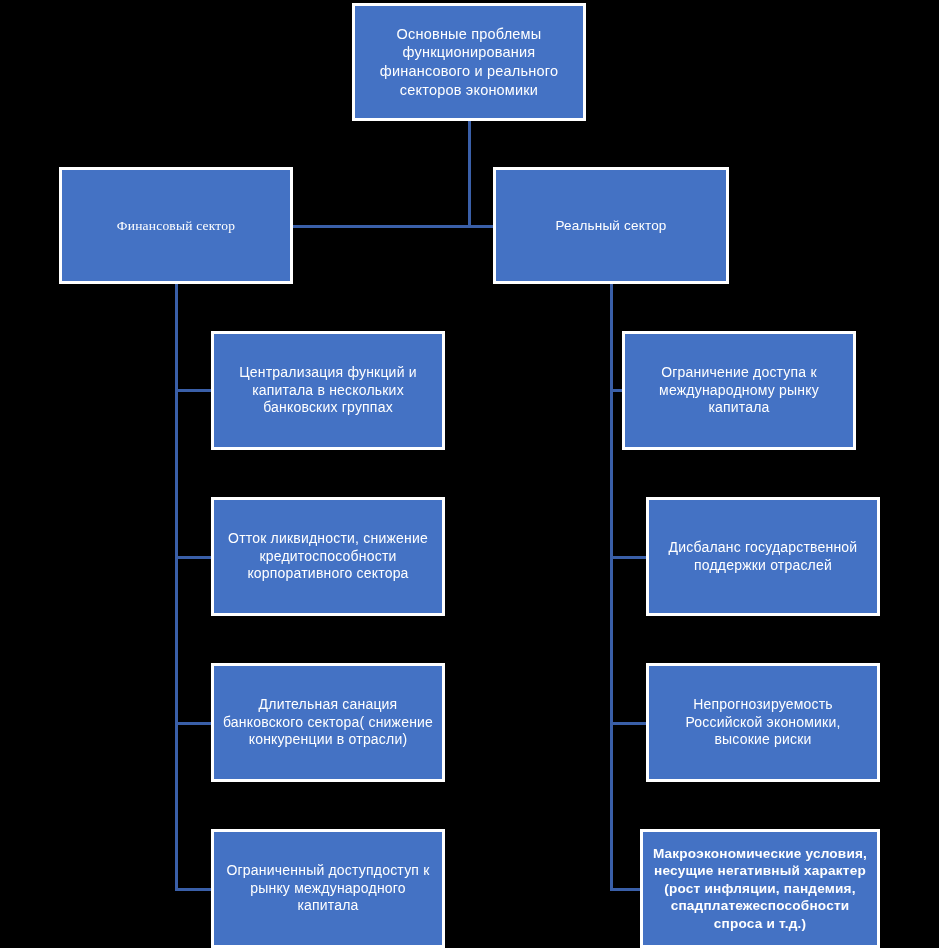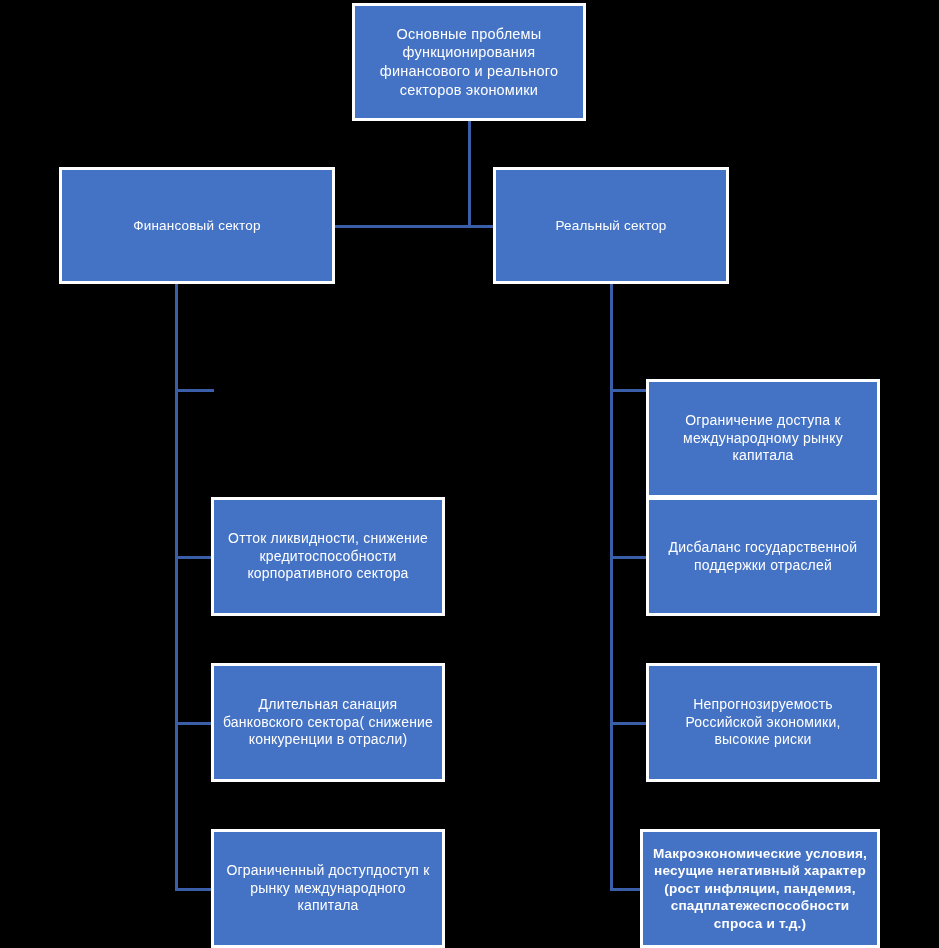--- a/index.html
+++ b/index.html
@@ -66,45 +66,50 @@
   <div class="conn v" style="left:610px; top:283px; height:607px;"></div>
   <div class="conn h" style="left:610px; top:389px; width:39px;"></div>
   <div class="conn h" style="left:610px; top:556px; width:39px;"></div>
   <div class="conn h" style="left:610px; top:722px; width:39px;"></div>
   <div class="conn h" style="left:610px; top:888px; width:39px;"></div>
 
   <div class="node root" style="left:352px; top:3px; width:234px; height:118px;">
     <span class="txt">Основные проблемы функционирования финансового и реального секторов экономики</span>
   </div>
 
-  <div class="node sector" style="left:59px; top:167px; width:276px; height:117px;">
+  <div class="node sector" style="left:59px; top:167px; width:234px; height:117px;font-family:Liberation Serif, serif;">
     <span class="txt">Финансовый сектор</span>
   </div>
 
   <div class="node sector" style="left:493px; top:167px; width:236px; height:117px;">
     <span class="txt">Реальный сектор</span>
   </div>
 
+  <div class="node leaf" style="left:211px; top:331px; width:234px; height:119px;">
+    <span class="txt">Централизация функций и
+капитала в нескольких
+банковских группах</span>
+  </div>
   <div class="node leaf" style="left:211px; top:663px; width:234px; height:119px;">
     <span class="txt">Длительная санация
 банковского сектора( снижение
 конкуренции в отрасли)</span>
   </div>
   <div class="node leaf" style="left:211px; top:497px; width:234px; height:119px;">
     <span class="txt">Отток ликвидности, снижение
 кредитоспособности
 корпоративного сектора</span>
   </div>
   <div class="node leaf" style="left:211px; top:829px; width:234px; height:119px;">
     <span class="txt">Ограниченный доступдоступ к
 рынку международного
 капитала</span>
   </div>
 
-  <div class="node leaf" style="left:646px; top:331px; width:234px; height:119px;margin-top:48px;">
+  <div class="node leaf" style="left:622px; top:331px; width:234px; height:119px;">
     <span class="txt">Ограничение доступа к
 международному рынку
 капитала</span>
   </div>
   <div class="node leaf" style="left:646px; top:497px; width:234px; height:119px;">
     <span class="txt">Дисбаланс государственной
 поддержки отраслей</span>
   </div>
   <div class="node leaf" style="left:646px; top:663px; width:234px; height:119px;">
     <span class="txt">Непрогнозируемость

